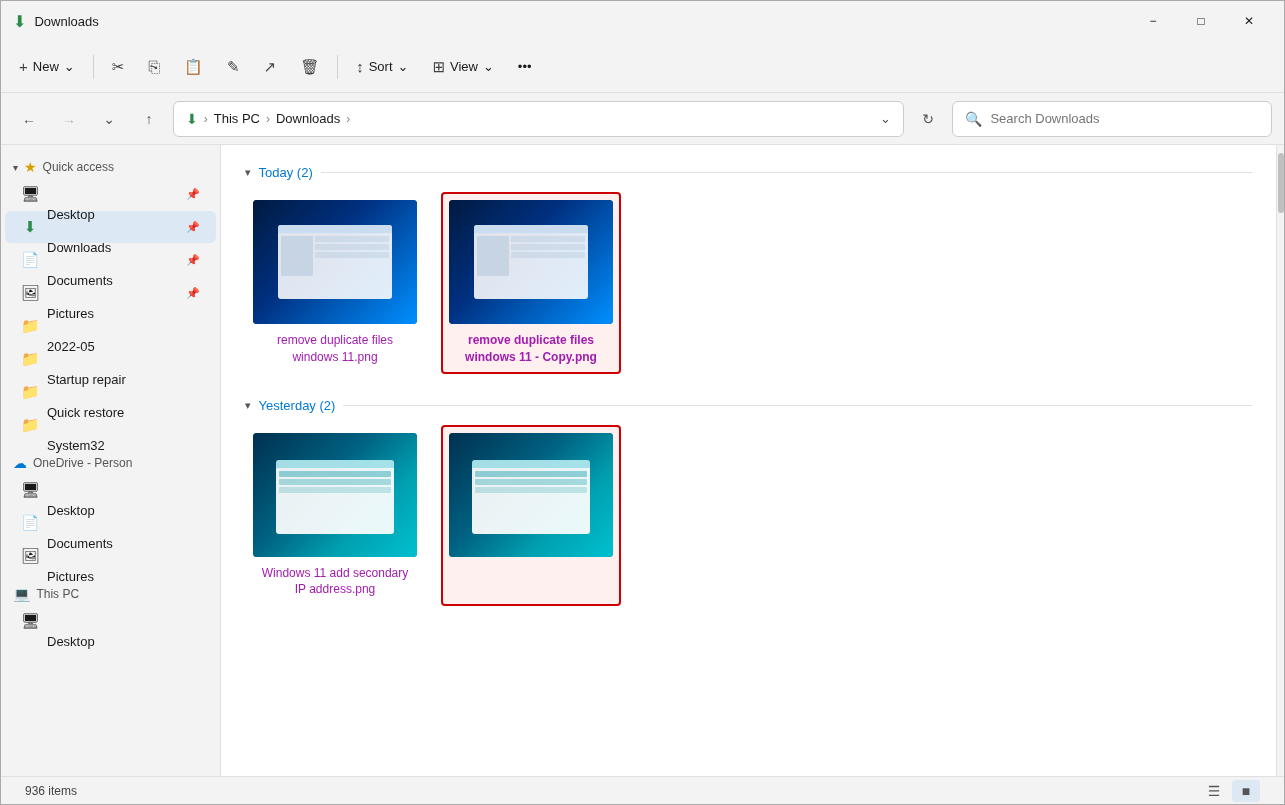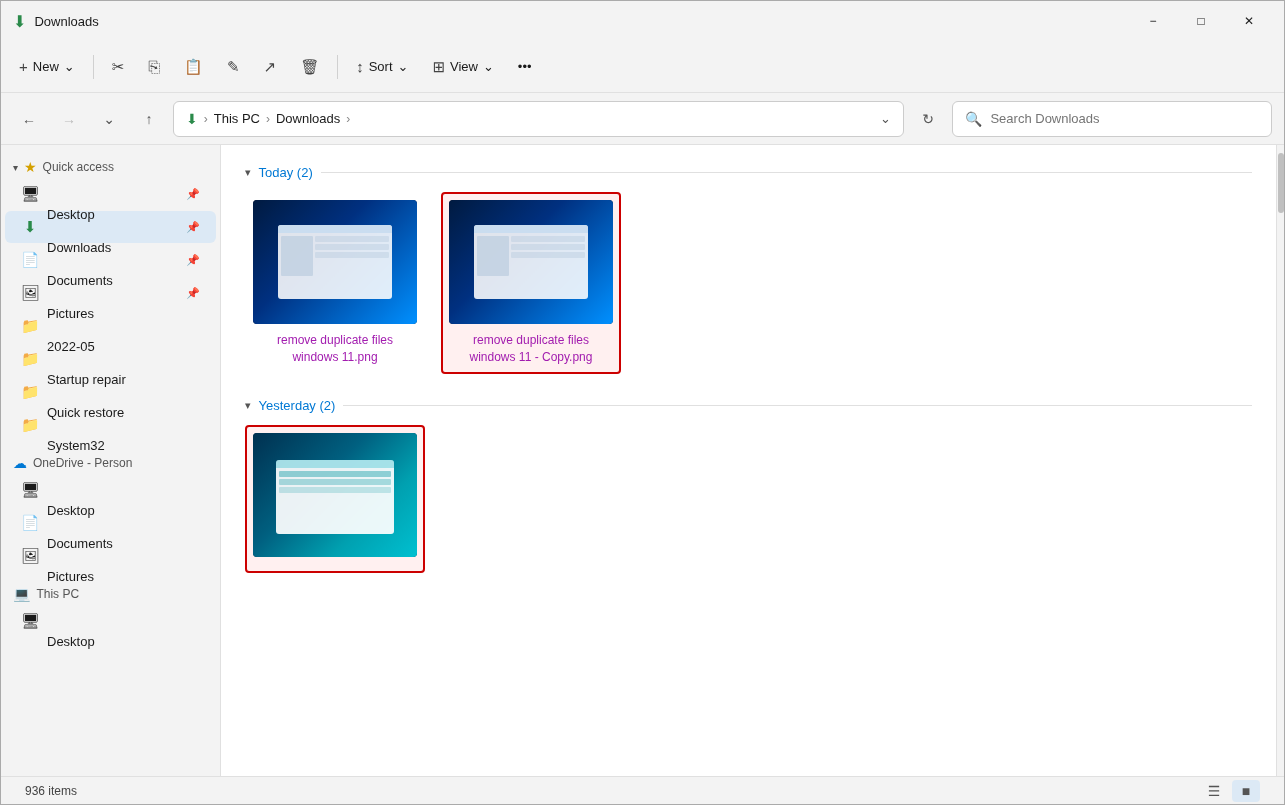--- a/index.html
+++ b/index.html
@@ -254,20 +254,21 @@
       width: 180px;
       cursor: pointer;
       border-radius: 6px;
       padding: 8px;
     }
     .file-item.selected {
       border: 2px solid #cc0000;
       border-radius: 4px;
       background: #fff0f0;
       padding: 6px;
+      font-weight: bold;
     }
 
     .file-thumb {
       width: 164px;
       height: 124px;
       border-radius: 4px;
       overflow: hidden;
       background: #1a1a2e;
       display: flex;
       align-items: center;
@@ -584,20 +585,38 @@
     </div>
 
     <div class="section-header">
       <span class="section-chevron">▾</span>
       <span style="color:#0078d4; font-size:13px;">Yesterday (2)</span>
       <div class="section-line"></div>
     </div>
 
     <div class="files-grid">
 
+      <div class="file-item">
+        <div class="file-thumb" style="background: #003050;">
+          <div class="thumb-bg-teal"></div>
+          <div class="thumb-inner">
+            <div class="thumb-window2">
+              <div class="thumb-window-header" style="background: rgba(0,180,200,0.3);"></div>
+              <div class="thumb-window-body">
+                <div style="flex:1;">
+                  <div class="thumb-row" style="background:rgba(0,150,160,0.4);"></div>
+                  <div class="thumb-row" style="background:rgba(0,150,160,0.3);"></div>
+                  <div class="thumb-row" style="background:rgba(0,150,160,0.2);"></div>
+                </div>
+              </div>
+            </div>
+          </div>
+        </div>
+        <span class="file-name">Windows 11 add secondary IP address.png</span>
+      </div>
 
       <div class="file-item selected">
         <div class="file-thumb" style="background: #003050;">
           <div class="thumb-bg-teal"></div>
           <div class="thumb-inner">
             <div class="thumb-window2">
               <div class="thumb-window-header" style="background: rgba(0,180,200,0.3);"></div>
               <div class="thumb-window-body">
                 <div style="flex:1;">
                   <div class="thumb-row" style="background:rgba(0,150,160,0.4);"></div>

